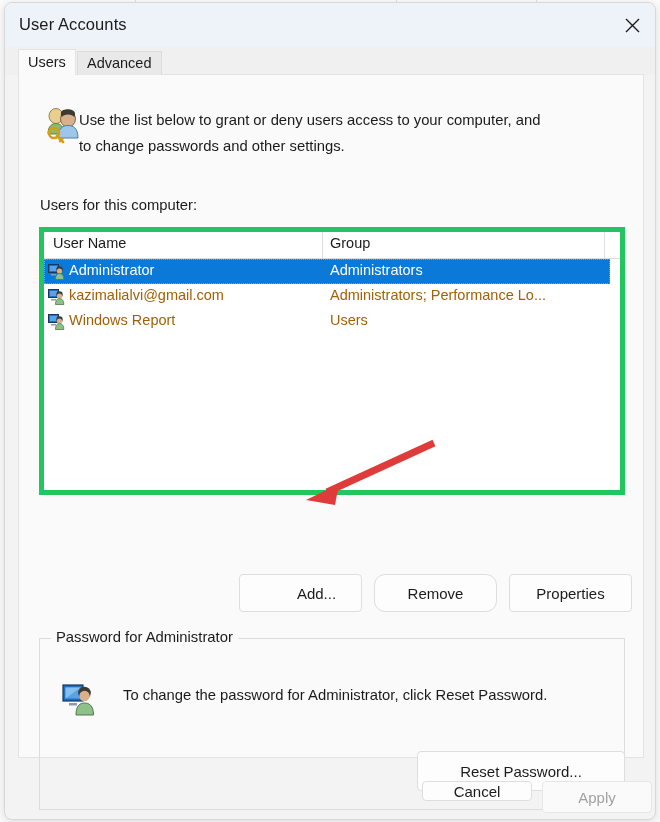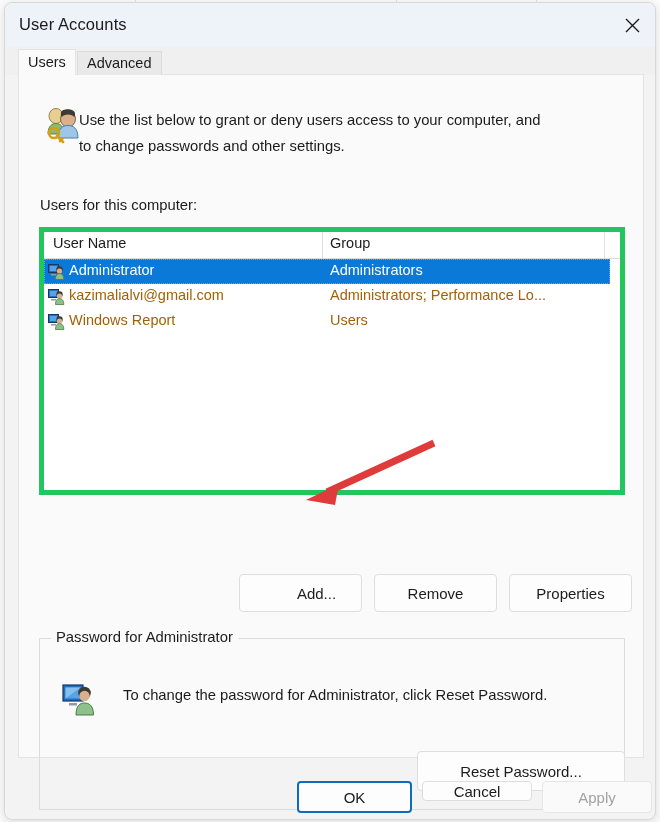--- a/index.html
+++ b/index.html
@@ -234,21 +234,21 @@
     color: #a2a2a2;
     background: #fafafa;
     border-color: #e6e6e6;
   }
   .btn.focus {
     border: 2px solid #0f6cbd;
     background: #fdfdfd;
   }
 
   .btn-add      { left: 220px; top: 499px; width: 123px; height: 38px; padding-left: 32px; }
-  .btn-remove   { left: 355px; top: 499px; width: 123px; height: 38px; }
+  .btn-remove   { left: 355px; top: 499px; width: 123px; height: 38px; border-radius: 11px; }
   .btn-props    { left: 490px; top: 499px; width: 123px; height: 38px; }
 
   
   .groupbox {
     position: absolute;
     left: 20px;
     top: 563px;
     width: 586px;
     height: 172px;
     border: 1px solid #dcdcdc;
@@ -418,21 +418,20 @@
         <circle cx="22.5" cy="14" r="5.2" fill="#d9b08c"></circle>
         <path d="M14 33 C14 23.5 18 21 22.5 21 C27 21 31.5 23.5 31.5 33 Z" fill="#8ec08a" stroke="#4e7a4c" stroke-width="1"></path>
       </svg>
     </span>
     <div class="gb-text">To change the password for Administrator, click Reset Password.</div>
 
     <button class="btn btn-reset">Reset Password...</button>
 
   </div>
 
-  <button class="btn btn-ok focus">OK</button>
   <button class="btn btn-cancel">Cancel</button>
   <button class="btn btn-apply disabled">Apply</button>
 
 </div>
 
 <svg class="arrow-layer">
   <g>
     <line x1="434" y1="443" x2="327" y2="492" stroke="#e03b3b" stroke-width="7" stroke-linecap="butt"></line>
     <polygon points="306,500 339,484 335,505" fill="#e03b3b"></polygon>
   </g>

